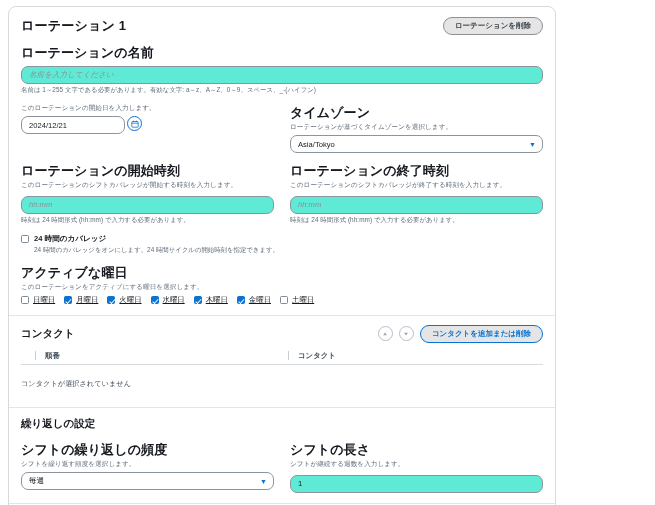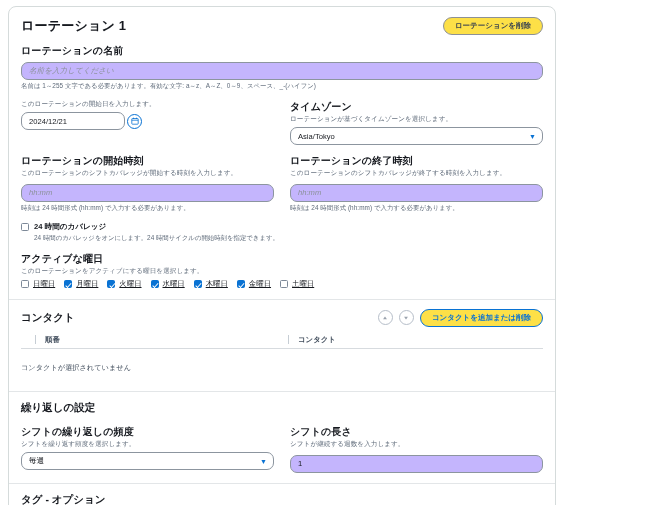--- a/index.html
+++ b/index.html
@@ -38,21 +38,21 @@
   .btn {
     display: inline-flex;
     align-items: center;
     justify-content: center;
     border-radius: 14px;
     font-size: 7.5px;
     font-weight: bold;
     padding: 4px 11px;
     cursor: pointer;
     white-space: nowrap;
-    background: #fde047;
+    background: #e5e5e5;
     line-height: 1.1;
   }
   .btn-normal {
     border: 1px solid #8d9196;
     color: #3f4750;
   }
   .btn-primary-outline {
     border: 1px solid #0972d3;
     color: #0972d3;
   }
@@ -65,21 +65,21 @@
     display: inline-flex;
     align-items: center;
     justify-content: center;
     cursor: pointer;
     color: #9aa2ad;
   }
   .icon-btn svg { display:block; }
 
   
   .field-label {
-    font-size: 10px;
+    font-size: 13px;
     font-weight: bold;
     color: #16191f;
     margin-bottom: 1px;
     letter-spacing: .1px;
   }
   .field-desc {
     font-size: 6.6px;
     color: #5f6b7a;
     margin-bottom: 3px;
     letter-spacing: .05px;
@@ -89,21 +89,21 @@
     color: #5f6b7a;
     margin-top: 2.5px;
     letter-spacing: .05px;
   }
 
   .input {
     width: 100%;
     height: 18px;
     border: 1px solid #8c959f;
     border-radius: 7px;
-    background: #c4b5fd;
+    background: #5eead4;
     font-size: 7.6px;
     padding: 0 7px;
     color: #16191f;
     font-family: inherit;
     outline: none;
   }
   .input::placeholder { color: #8b9199; font-style: italic; }
 
   .select-wrap { position: relative; width: 100%; }
   .select {
@@ -131,21 +131,21 @@
 
   .row2 {
     display: flex;
     gap: 16px;
   }
   .col { width: 306px; }
 
   .block { margin-bottom: 9px; }
 
   
-  .date-row { display: flex; align-items: center; gap: 2px; }
+  .date-row { display: flex; gap: 2px; }
   .date-input {
     width: 104px;
     height: 18px;
     border: 1px solid #8c959f;
     border-radius: 7px;
     font-size: 7.6px;
     padding: 0 7px;
     font-family: inherit;
     color: #16191f;
     outline: none;

